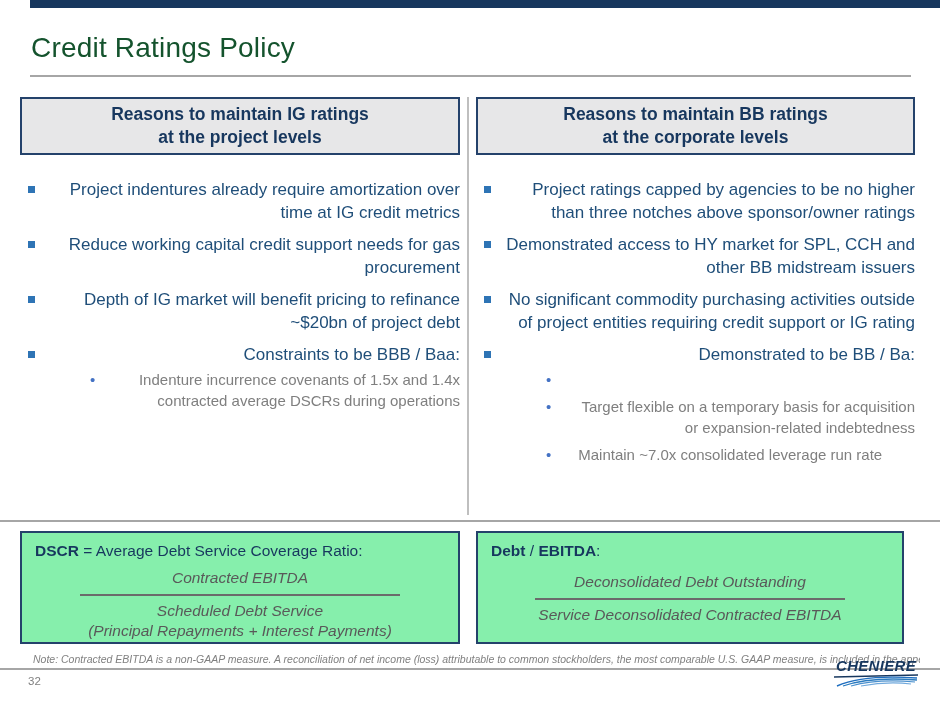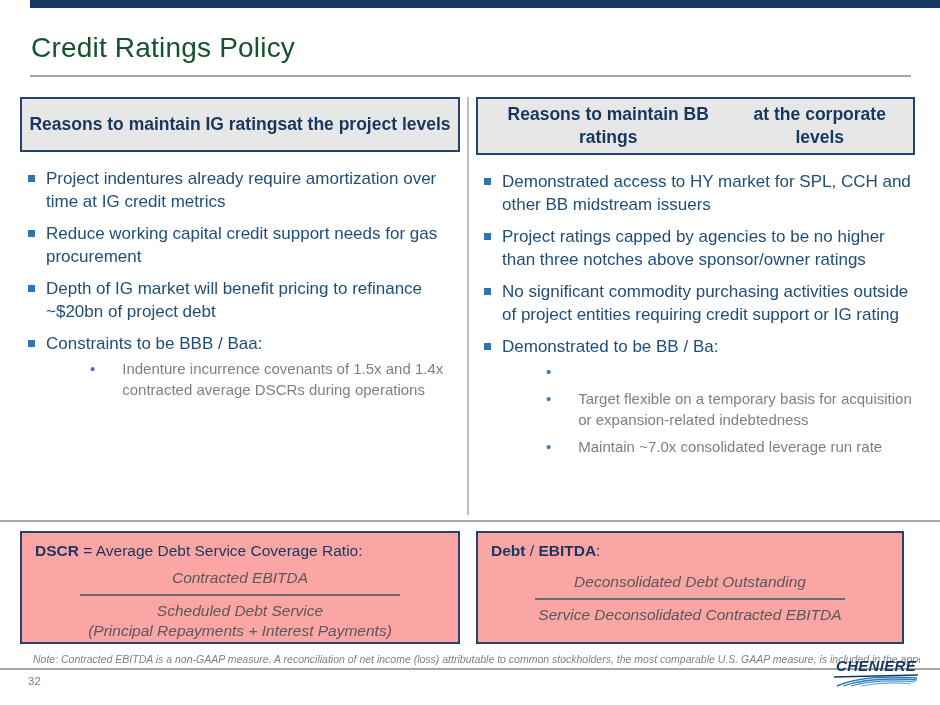--- a/index.html
+++ b/index.html
@@ -12,36 +12,36 @@
   .title-rule { position:absolute; left:30px; top:75px; width:881px; height:2px; background:#A6A6A6; }
 
   .v-divider { position:absolute; left:467px; top:97px; width:2px; height:418px; background:#BFBFBF; }
 
   .col { position:absolute; top:97px; width:440px; }
   .col-left  { left:20px; }
   .col-right { left:476px; width:439px; }
 
   .col-header {
     border:2px solid #24426B; background:#E7E7E8;
-    min-height:55px; display:flex; flex-direction:row; justify-content:center; align-items:center;
+    min-height:55px; display:flex; flex-direction:column; justify-content:center; align-items:center;
     text-align:center; color:#17375E; font-weight:bold; font-size:17.5px; line-height:23px; padding:4px 6px;
   }
 
-  ul.bullets { list-style:none; margin-top:15px; }
+  ul.bullets { list-style:none; margin-top:23px;text-align:right; }
   li.bullet { display:flex; align-items:flex-start; margin-bottom:9px; color:#1F4E79; font-size:17px; line-height:23px; }
   .sq-marker { flex:0 0 auto; width:7px; height:7px; background:#2E74B5; margin:8px 11px 0 8px; }
 
   ul.subs { list-style:none; margin:3px 0 2px 38px; }
   li.sub { display:flex; align-items:flex-start; color:#7F7F7F; font-size:15px; line-height:21px; margin-bottom:6px; }
   .dot-marker { flex:0 0 auto; color:#4472C4; font-size:15px; line-height:21px; margin:0 27px 0 6px; }
 
   .section-rule { position:absolute; left:0; right:0; top:520px; height:2px; background:#A6A6A6; }
 
   .def-box {
-    position:absolute; top:531px; height:113px; background:#fca5a5;
+    position:absolute; top:531px; height:113px; background:#86efac;
     border:2px solid #24426B; padding:9px 13px 6px 13px;
   }
   .def-box-left  { left:20px;  width:440px; }
   .def-box-right { left:476px; width:428px; }
   .def-head { font-size:15.5px; color:#17375E; }
   .def-head b { font-weight:bold; }
   .fraction { text-align:center; color:#595959; font-style:italic; font-size:15.5px; margin-top:8px; }
   .def-box-right .fraction { margin-top:12px; }
   .numerator { line-height:20px; }
   .frac-line { height:2px; background:#6b6b6b; margin:6px auto 5px auto; width:78%; }
@@ -108,27 +108,27 @@
 
   <div class="col col-right">
     <div class="col-header">
       <div>Reasons to maintain BB ratings</div>
       <div>at the corporate levels</div>
     </div>
     <ul class="bullets" id="right-bullets">
         <li class="bullet">
           <span class="sq-marker"></span>
           <div>
-            <div>Demonstrated access to HY market for SPL, CCH and other BB midstream issuers</div>
+            <div>Project ratings capped by agencies to be no higher than three notches above sponsor/owner ratings</div>
           </div>
         </li>
         <li class="bullet">
           <span class="sq-marker"></span>
           <div>
-            <div>Project ratings capped by agencies to be no higher than three notches above sponsor/owner ratings</div>
+            <div>Demonstrated access to HY market for SPL, CCH and other BB midstream issuers</div>
           </div>
         </li>
         <li class="bullet">
           <span class="sq-marker"></span>
           <div>
             <div>No significant commodity purchasing activities outside of project entities requiring credit support or IG rating</div>
           </div>
         </li>
         <li class="bullet">
           <span class="sq-marker"></span>

